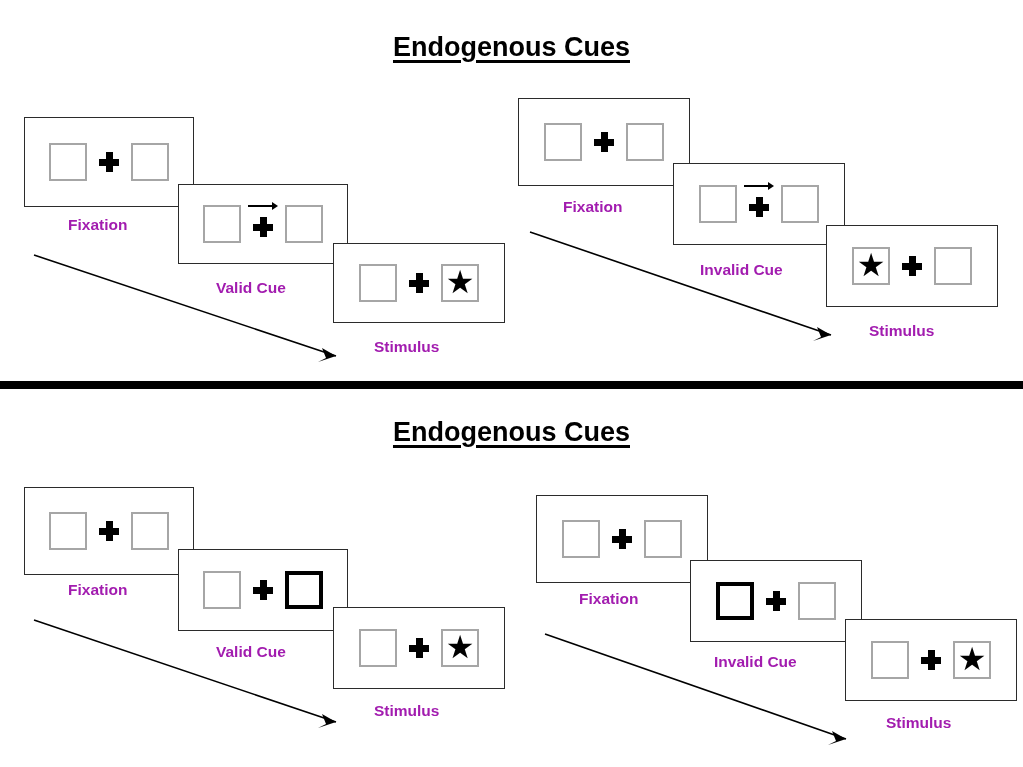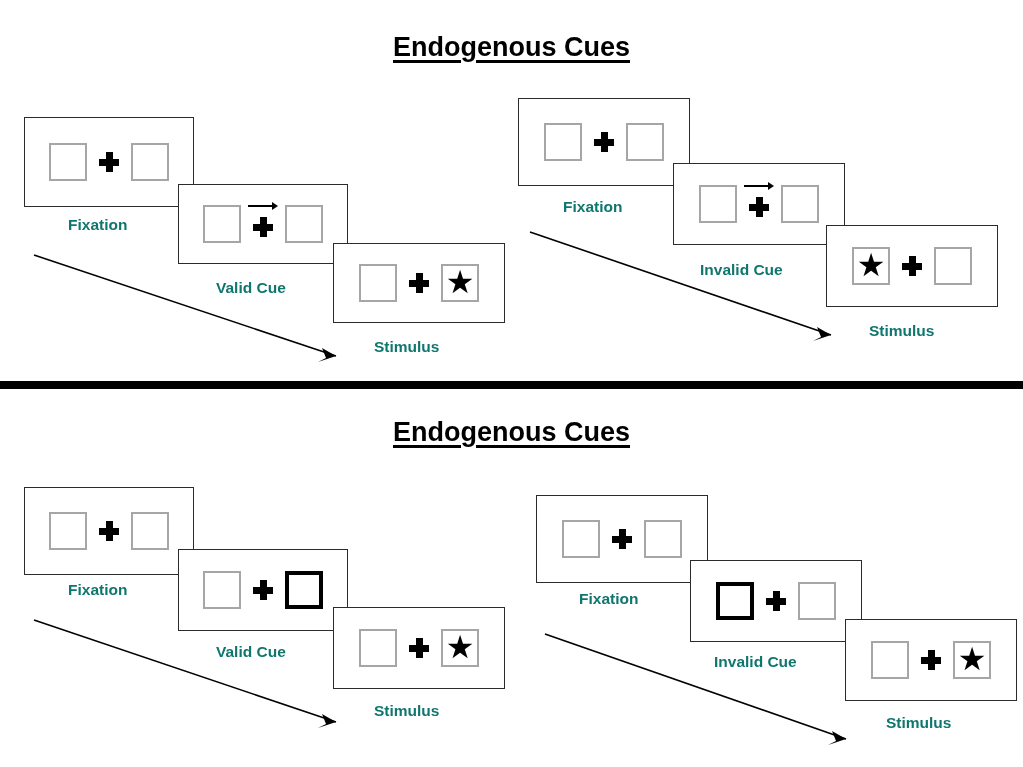--- a/index.html
+++ b/index.html
@@ -108,21 +108,21 @@
     flex: 0 0 auto;
   }
   .plus-wrap.with-arrow { margin-top: 6px; }
 
   
   .caption {
     position: absolute;
     font-size: 15.5px;
     font-weight: bold;
     white-space: nowrap;
-    color: #0f766e;
+    color: #a21caf;
   }
 
   
   .flow-arrow {
     position: absolute;
     overflow: visible;
     pointer-events: none;
   }
 </style>
 </head>

